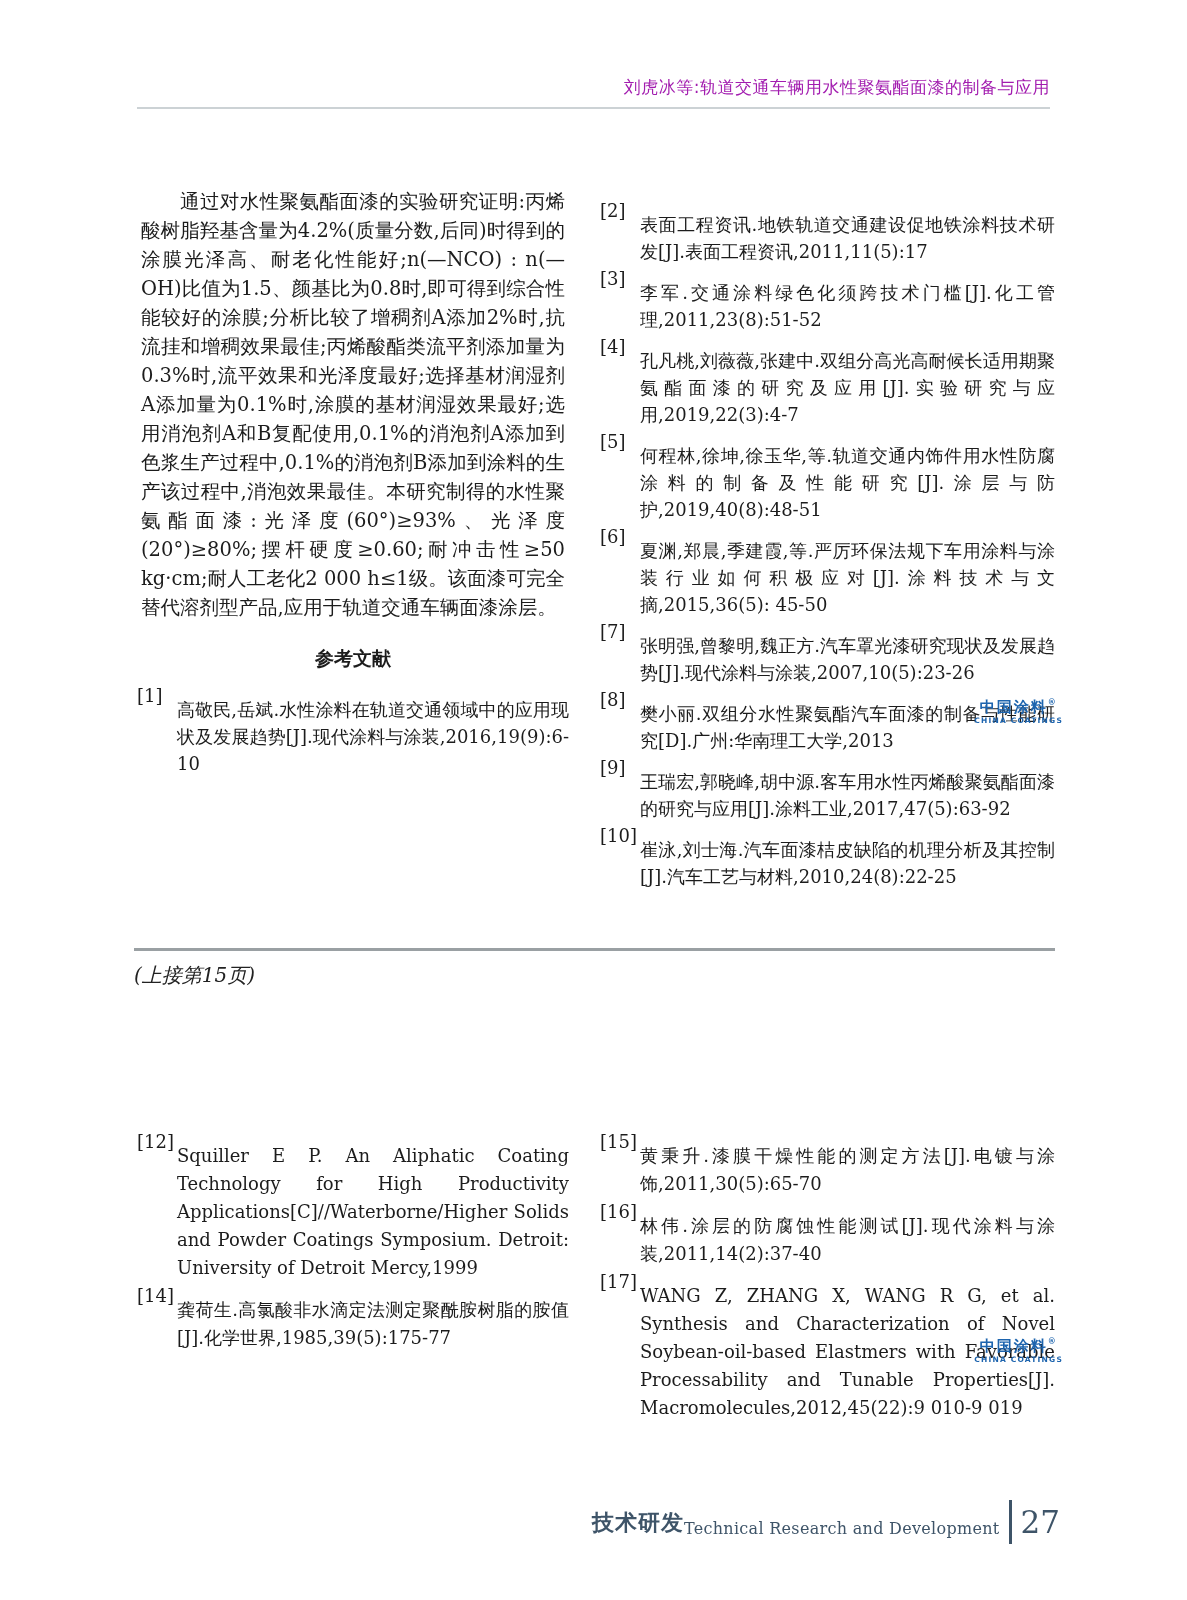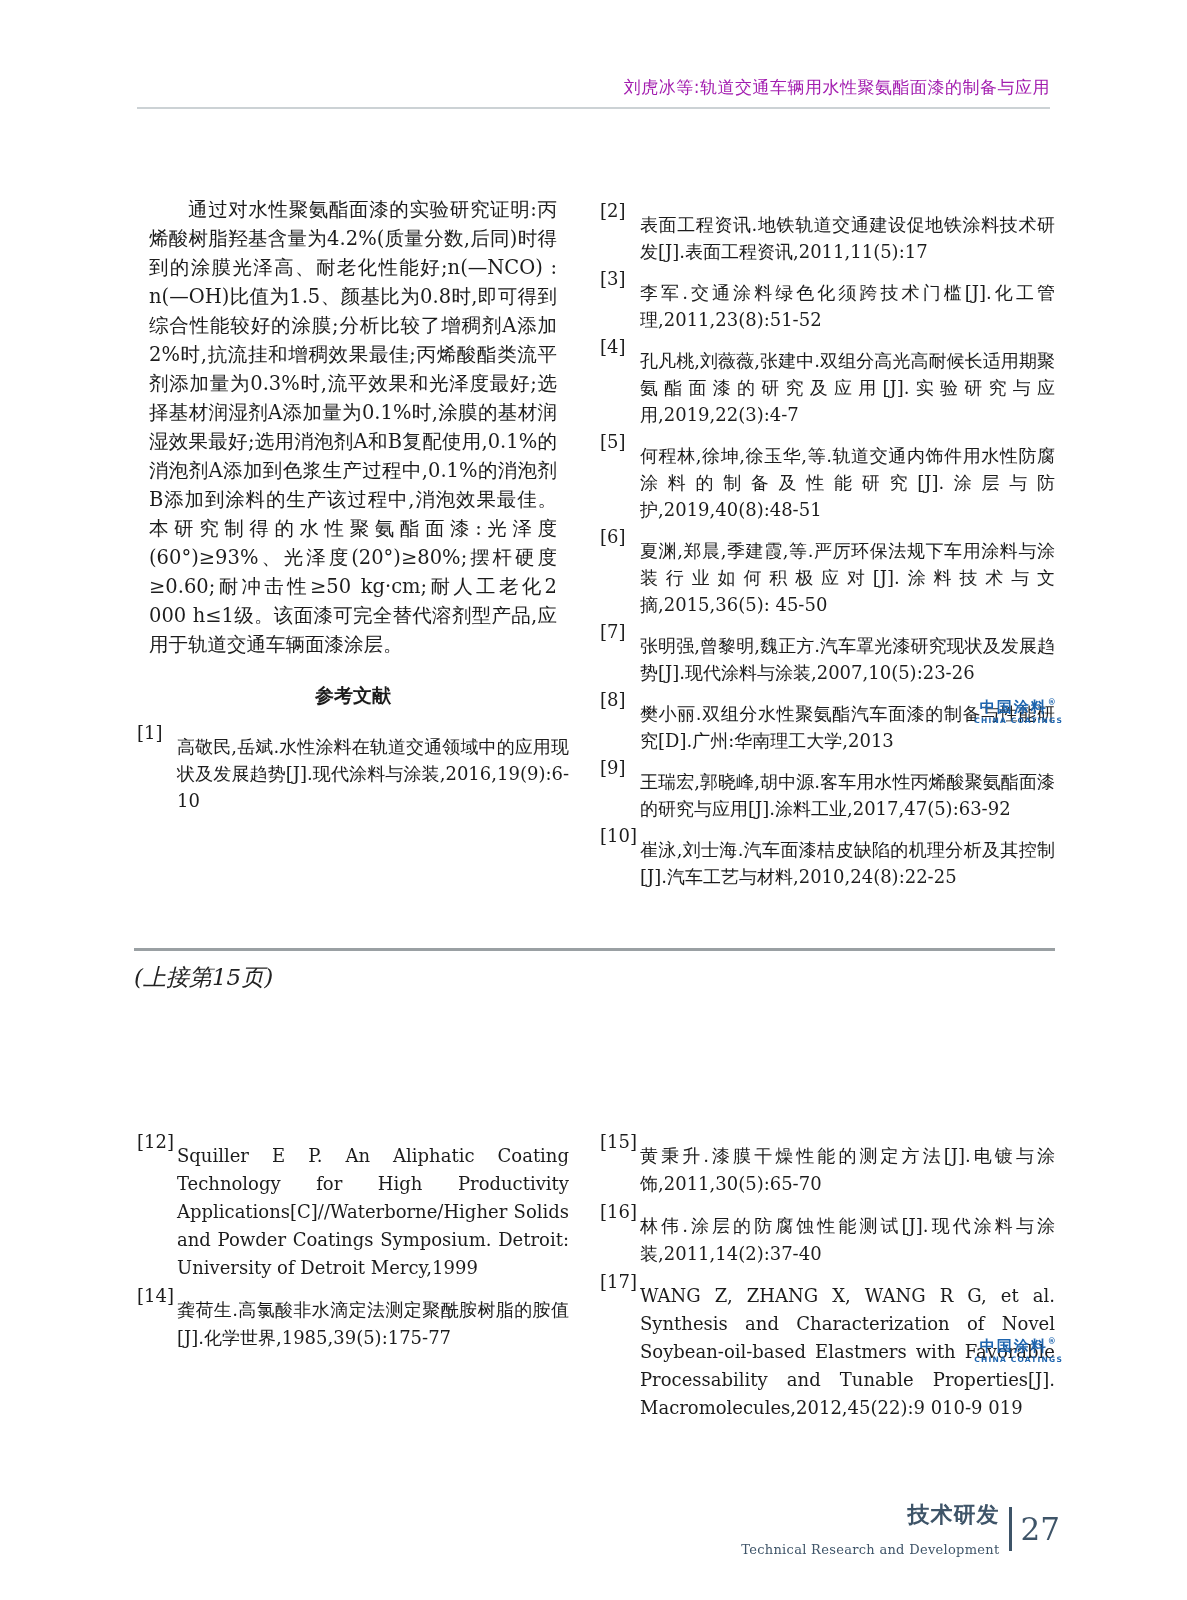--- a/index.html
+++ b/index.html
@@ -20,62 +20,62 @@
     position:absolute;top:183px;left:137px;width:918px;
     display:flex;gap:31px;
   }
   .col-l{width:432px;flex:0 0 432px;}
   .col-r{width:455px;flex:0 0 455px;padding-top:14px;box-sizing:border-box;}
   .sec-heading{
     font-family:"DejaVu Sans","Liberation Sans",sans-serif;
     font-size:27px;font-weight:bold;color:#a23a30;margin:0 0 14px 0;letter-spacing:1px;
   }
   .body-par{
-    font-size:19.5px;line-height:29px;text-align:justify;text-indent:2em;margin:12px;
+    font-size:19.5px;line-height:29px;text-align:justify;text-indent:2em;margin:4px;
   }
   .refs-heading{
     font-size:19px;font-weight:bold;text-align:center;margin:24px 0 10px 0;
     font-family:"DejaVu Sans","Liberation Sans",sans-serif;
   }
   .ref-item{
     display:flex;font-size:18px;line-height:27px;
   }
   .ref-num{flex:0 0 40px;}
   .ref-text{flex:1;text-align:justify;margin-top:14px;}
   .bottom-rule{
     position:absolute;top:948px;left:134px;width:921px;height:3px;background:#9aa0a3;
   }
   .continued-note{
     position:absolute;top:962px;left:134px;
-    font-size:23px;font-style:italic;color:#222;
+    font-size:20px;font-style:italic;color:#222;
   }
   .bottom-section{
     position:absolute;top:1128px;left:137px;width:918px;
     display:flex;gap:31px;
   }
   .bottom-section .ref-item{line-height:28px;justify-content:flex-end;}
   .brand-logo{
     position:absolute;text-align:center;line-height:1.1;
     font-family:"DejaVu Sans","Liberation Sans",sans-serif;color:#1d64ae;
   }
   .brand-logo.pos-1{top:699px;right:124px;}
   .brand-logo.pos-2{top:1338px;right:124px;}
   .logo-cn{font-size:15px;font-weight:bold;letter-spacing:2px;white-space:nowrap;}
   .logo-reg{font-size:8px;vertical-align:top;}
   .logo-en{font-size:7.5px;font-weight:bold;letter-spacing:1.2px;margin-top:1px;}
   .page-footer{
     position:absolute;top:1500px;right:127px;
     display:flex;align-items:center;color:#3e5468;
   }
-  .footer-labels{display:flex;flex-direction:column;align-items:flex-end;margin-right:9px;}
+  .footer-labels{display:flex;flex-direction:row;align-items:flex-end;margin-right:9px;}
   .footer-cn{
     font-family:"DejaVu Sans","Liberation Sans",sans-serif;
     font-size:22px;font-weight:bold;letter-spacing:1px;
   }
-  .footer-en{font-size:13px;margin-top:12px;letter-spacing:0.3px;}
+  .footer-en{font-size:16px;margin-top:12px;letter-spacing:0.3px;}
   .footer-bar{width:3px;height:44px;background:#3e5468;margin-right:9px;}
   .footer-page{font-size:31px;}
 </style>
 </head>
 <body>
 
 <div class="running-head">刘虎冰等:轨道交通车辆用水性聚氨酯面漆的制备与应用</div>
 <div class="header-rule"></div>
 
 <div class="top-section">

